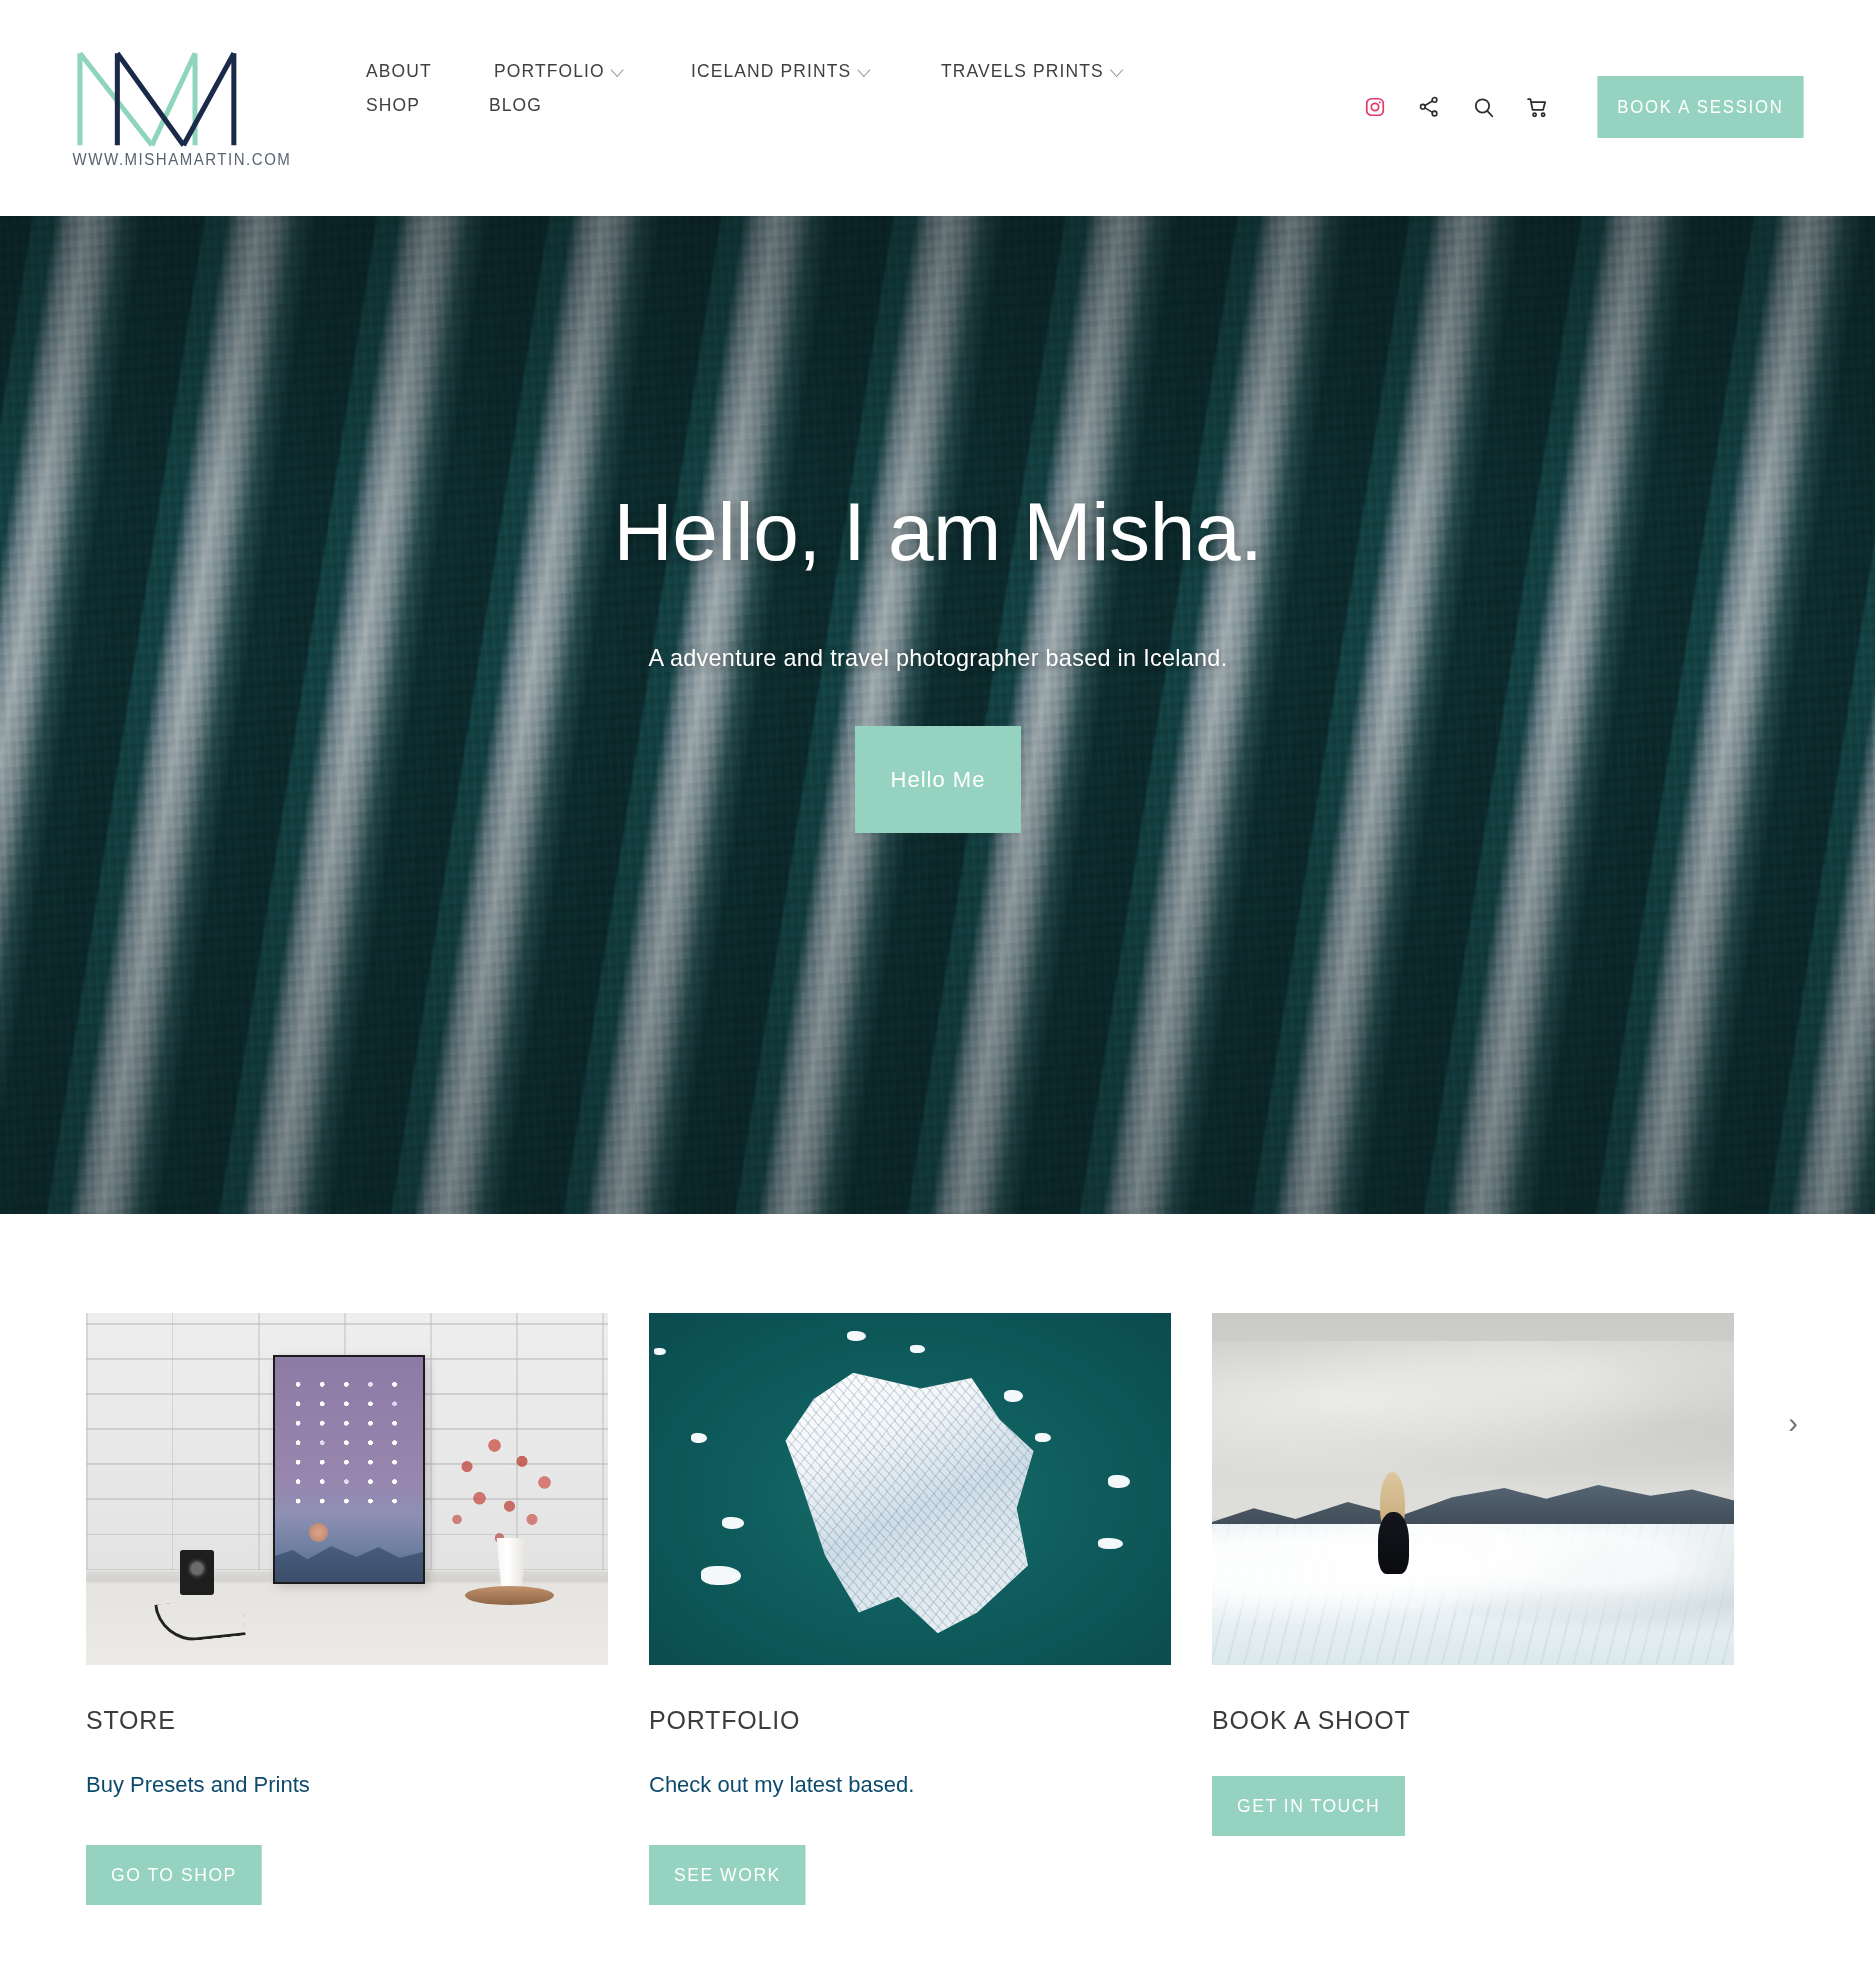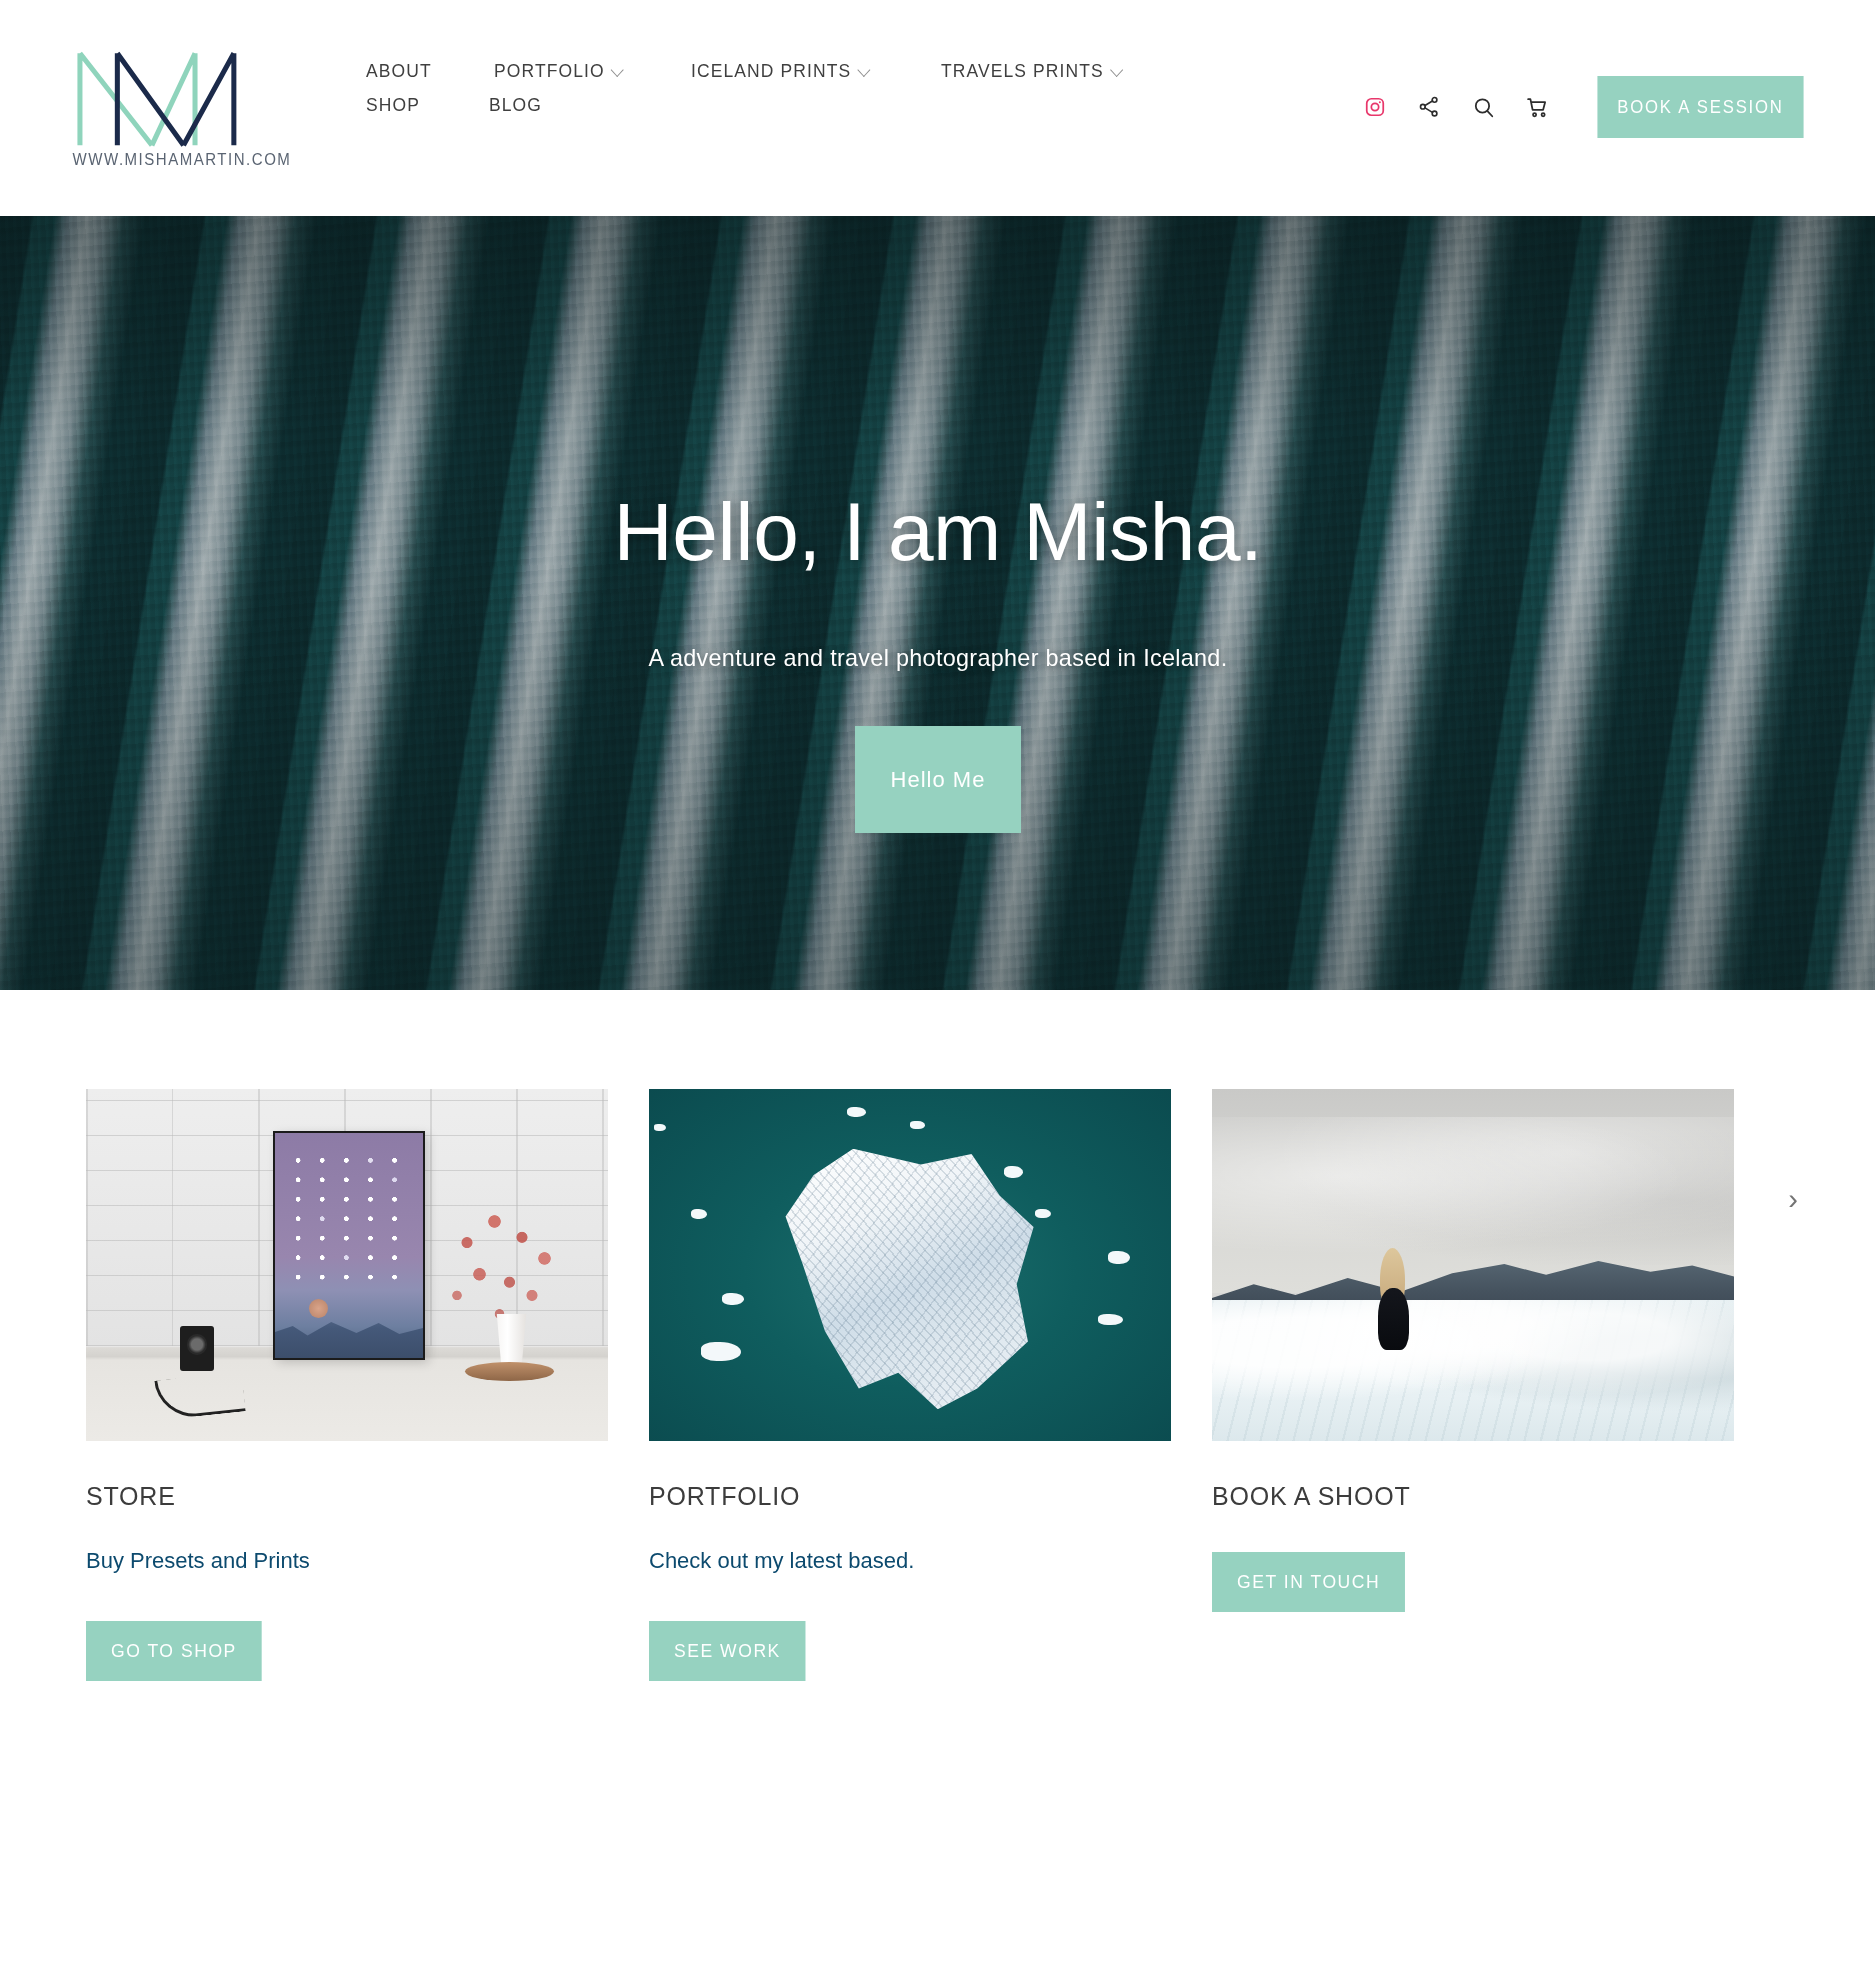--- a/index.html
+++ b/index.html
@@ -105,21 +105,21 @@
     height: 62px;
     cursor: pointer;
     font-family: "Liberation Sans", sans-serif;
     transform: scaleX(0.95);
   }
 
   
   .hero {
     position: relative;
     width: 1876px;
-    height: 774px;
+    height: 998px;
     overflow: hidden;
     background: #123436;
   }
   .hero-img {
     position: absolute;
     inset: 0;
     
     background:
       linear-gradient(to bottom, rgba(0,0,0,0.22), rgba(0,0,0,0) 28%, rgba(0,0,0,0.12) 100%),
       repeating-linear-gradient(99deg,

